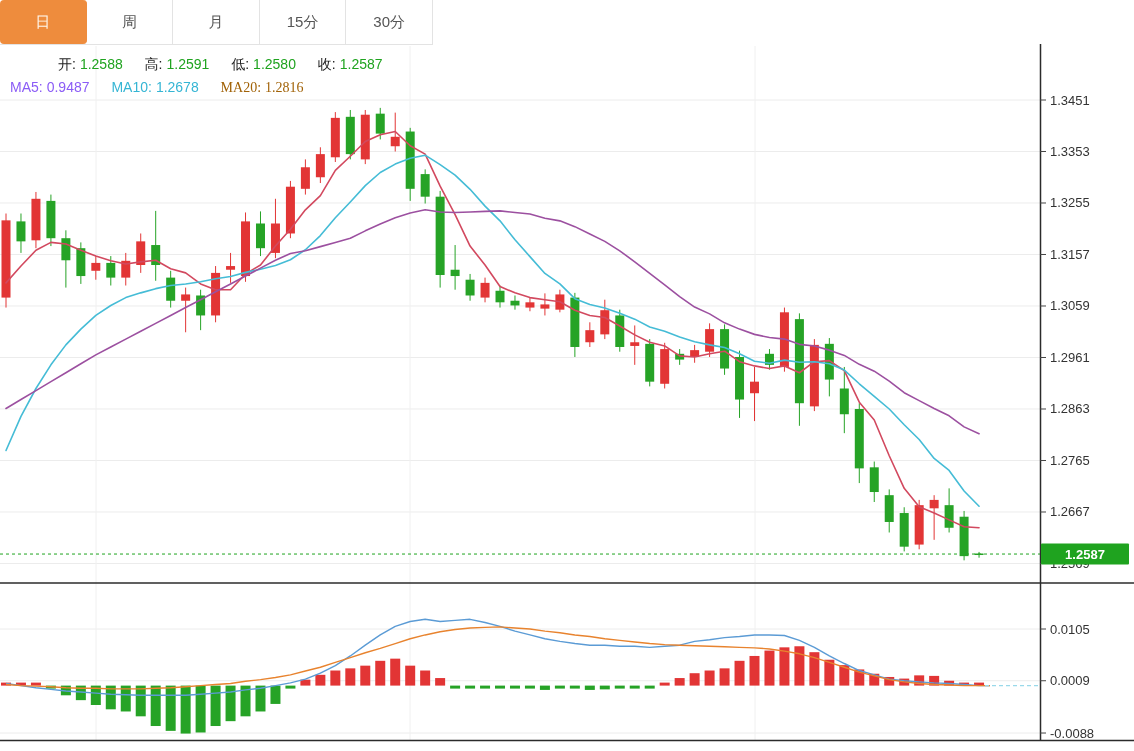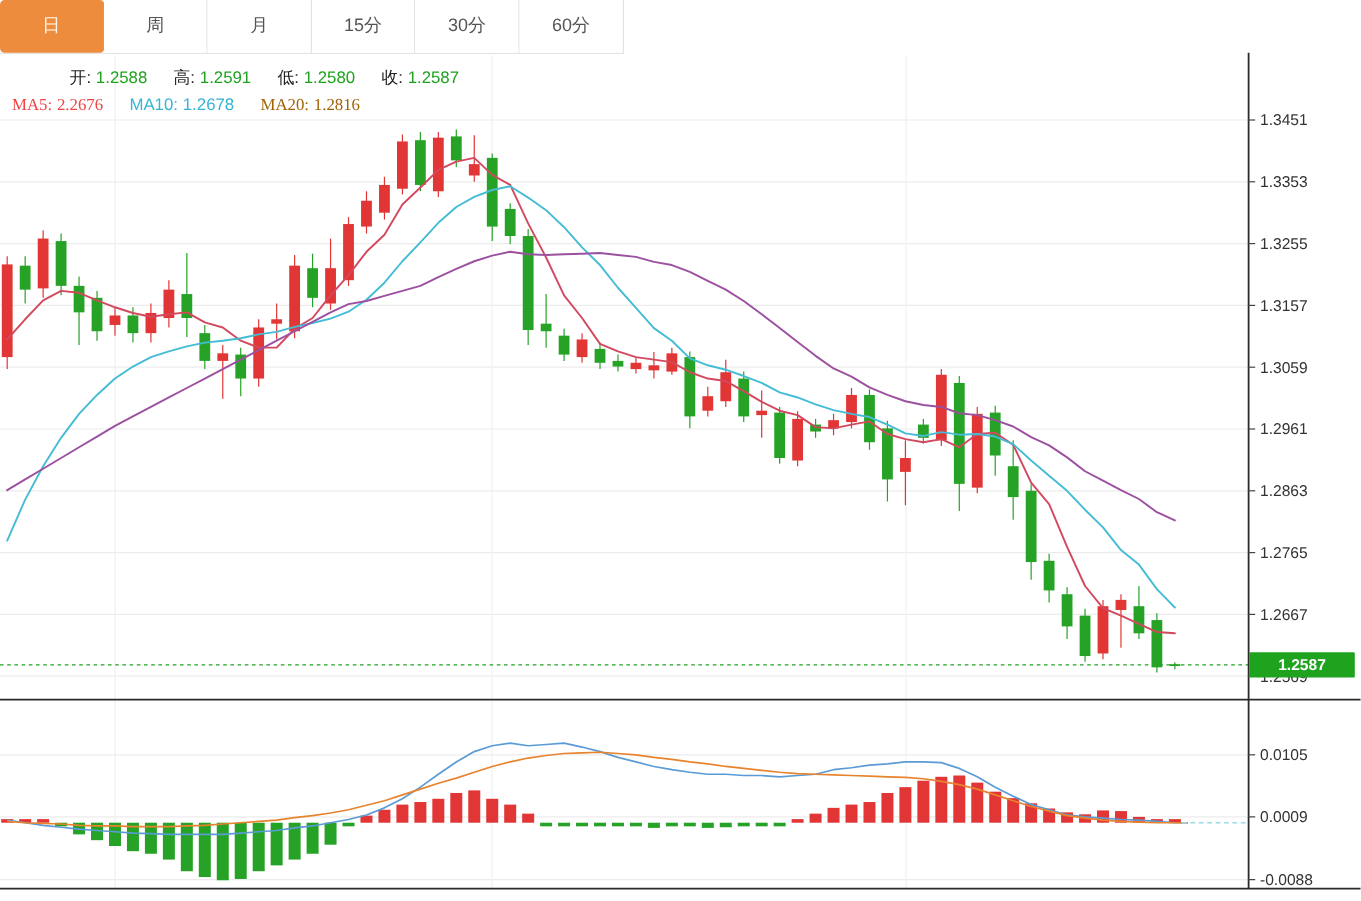--- a/index.html
+++ b/index.html
@@ -9,21 +9,21 @@
   .tabbar{position:absolute;left:0;top:0;height:44px;display:flex;z-index:3;background:#fff;
     border-bottom:1px solid #e3e3e3;}
   .tab{width:86.6px;height:44px;line-height:44px;text-align:center;font-size:15px;color:#555;
     border-right:1px solid #e3e3e3;cursor:pointer;box-sizing:border-box;background:#fff;}
   .tab.active{background:#ee8c3d;color:#fff7ec;border-radius:4px;border-right:1px solid #ee8c3d;}
   .legend{position:absolute;left:10px;z-index:2;font-size:14px;white-space:nowrap;pointer-events:none;}
   .legend span{margin-right:4px;}
   .legend .gap{margin-right:18px;}
   .lbl{color:#222;}
   .g{color:#1fa31f;}
-  .ma5c{color:#ef4444;font-family:Liberation Serif, serif;}
+  .ma5c{color:#8b5cf6;}
   .ma10c{color:#35b5d4;text-align:center;}
   .ma20c{color:#a16207;font-family:Liberation Serif, serif;}
   .macdc{color:#dc3c3c;}
   .diffc{color:#5b9bd5;}
   .deac{color:#e8832e;}
 </style>
 </head>
 <body>
 
 <div id="stage">
@@ -300,30 +300,29 @@
         <text x="1085" y="558.5320000000002" font-size="13" font-weight="bold" fill="#fff" text-anchor="middle">1.2587</text>
       </g>
     </svg>
 
   <div class="tabbar">
     <div class="tab active">日</div>
     <div class="tab">周</div>
     <div class="tab">月</div>
     <div class="tab">15分</div>
     <div class="tab">30分</div>
-    <div class="tab">60分</div>
   </div>
 
   <div class="legend" style="top:56px;margin-left:48px;">
     <span class="lbl">开:</span><span class="g gap">1.2588</span>
     <span class="lbl">高:</span><span class="g gap">1.2591</span>
     <span class="lbl">低:</span><span class="g gap">1.2580</span>
     <span class="lbl">收:</span><span class="g">1.2587</span>
   </div>
 
   <div class="legend" style="top:79px;">
-    <span class="ma5c">MA5:</span><span class="ma5c gap">2.2676</span>
+    <span class="ma5c">MA5:</span><span class="ma5c gap">0.9487</span>
     <span class="ma10c">MA10:</span><span class="ma10c gap">1.2678</span>
     <span class="ma20c">MA20:</span><span class="ma20c">1.2816</span>
   </div>
 
 
 </div>
 
 </body></html>

